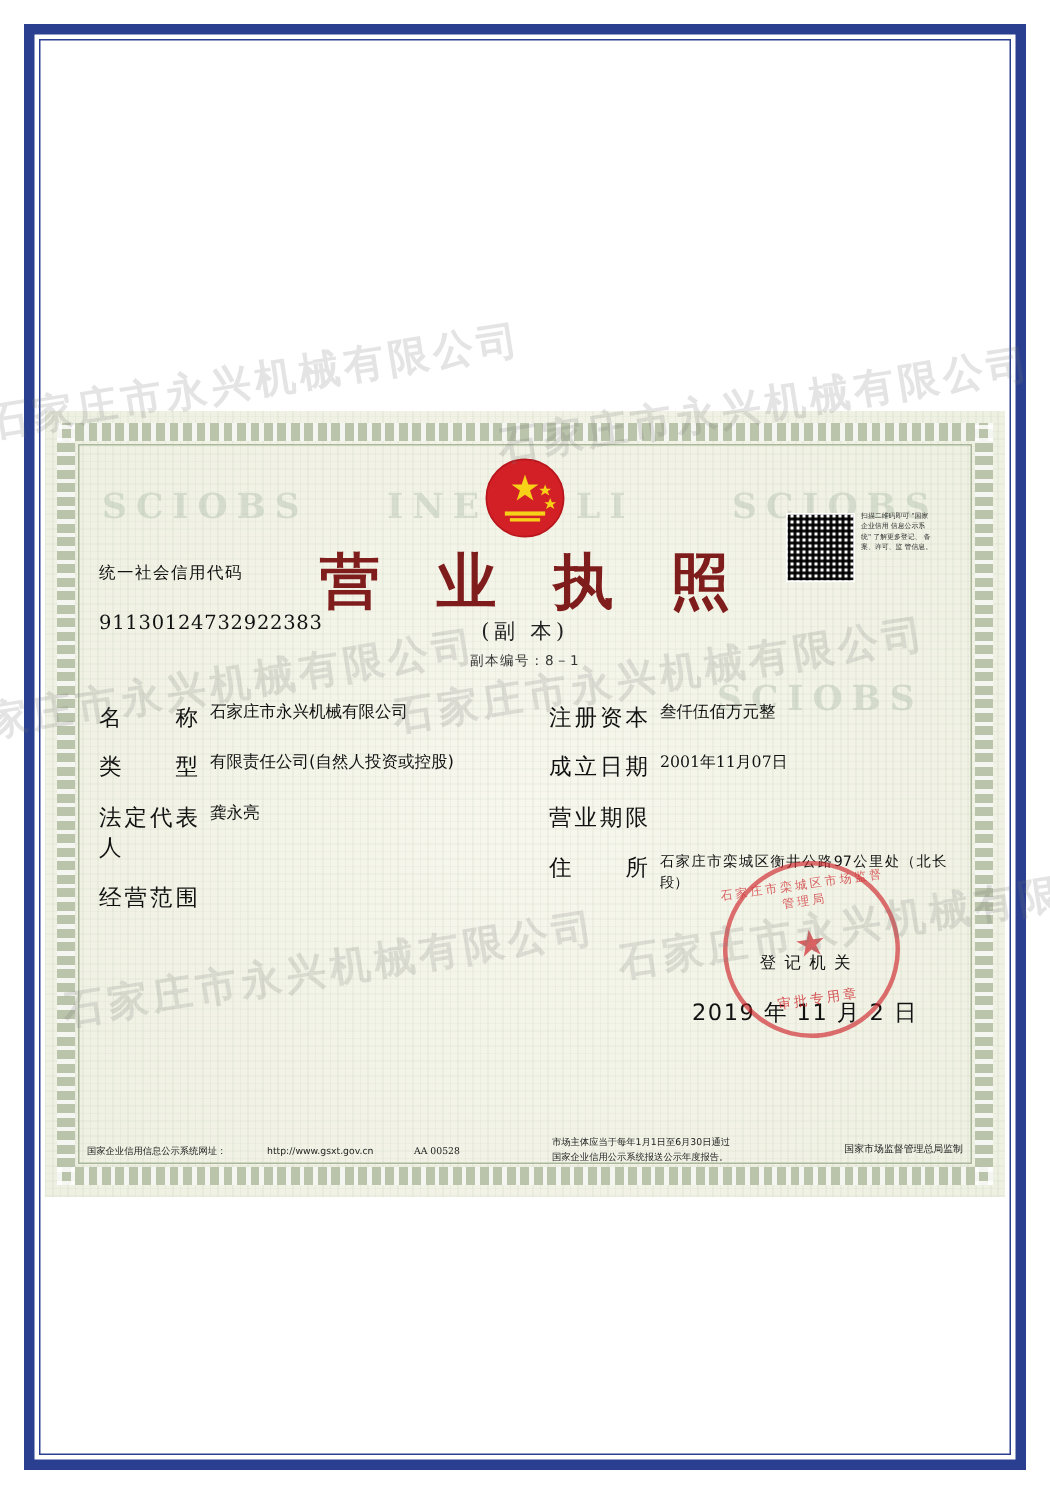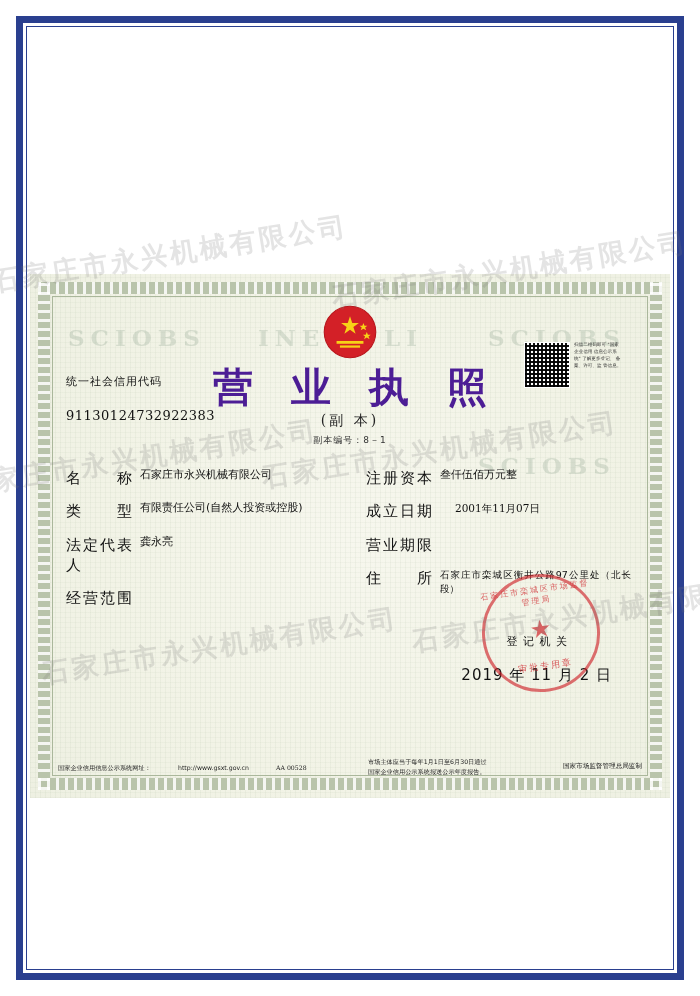--- a/index.html
+++ b/index.html
@@ -124,21 +124,21 @@
   
   #title {
     position: absolute;
     left: 0; right: 0;
     top: 58px;
     text-align: center;
     font-family: "DejaVu Serif", "Liberation Serif", serif;
     font-weight: bold;
     font-size: 40px;
     letter-spacing: 12px;
-    color: #4c1d95;
+    color: #7f1d1d;
     text-indent: 12px;
   }
   #subtitle {
     position: absolute;
     left: 0; right: 0;
     top: 110px;
     text-align: center;
     font-family: "DejaVu Serif", "Liberation Serif", serif;
     font-size: 14px;
     letter-spacing: 3px;
@@ -236,21 +236,20 @@
     line-height: 1.35;
   }
   .fvalue.small {
     font-size: 9.5px;
     line-height: 1.55;
     text-align: justify;
   }
   .fvalue.num {
     font-family: "DejaVu Serif", "Liberation Serif", serif;
     font-size: 10.5px;
-    margin-left: 15px;
   }
 
   
   #registrar {
     position: absolute;
     right: 74px;
     top: 332px;
     font-size: 11px;
     letter-spacing: 1px;
     color: #111;

